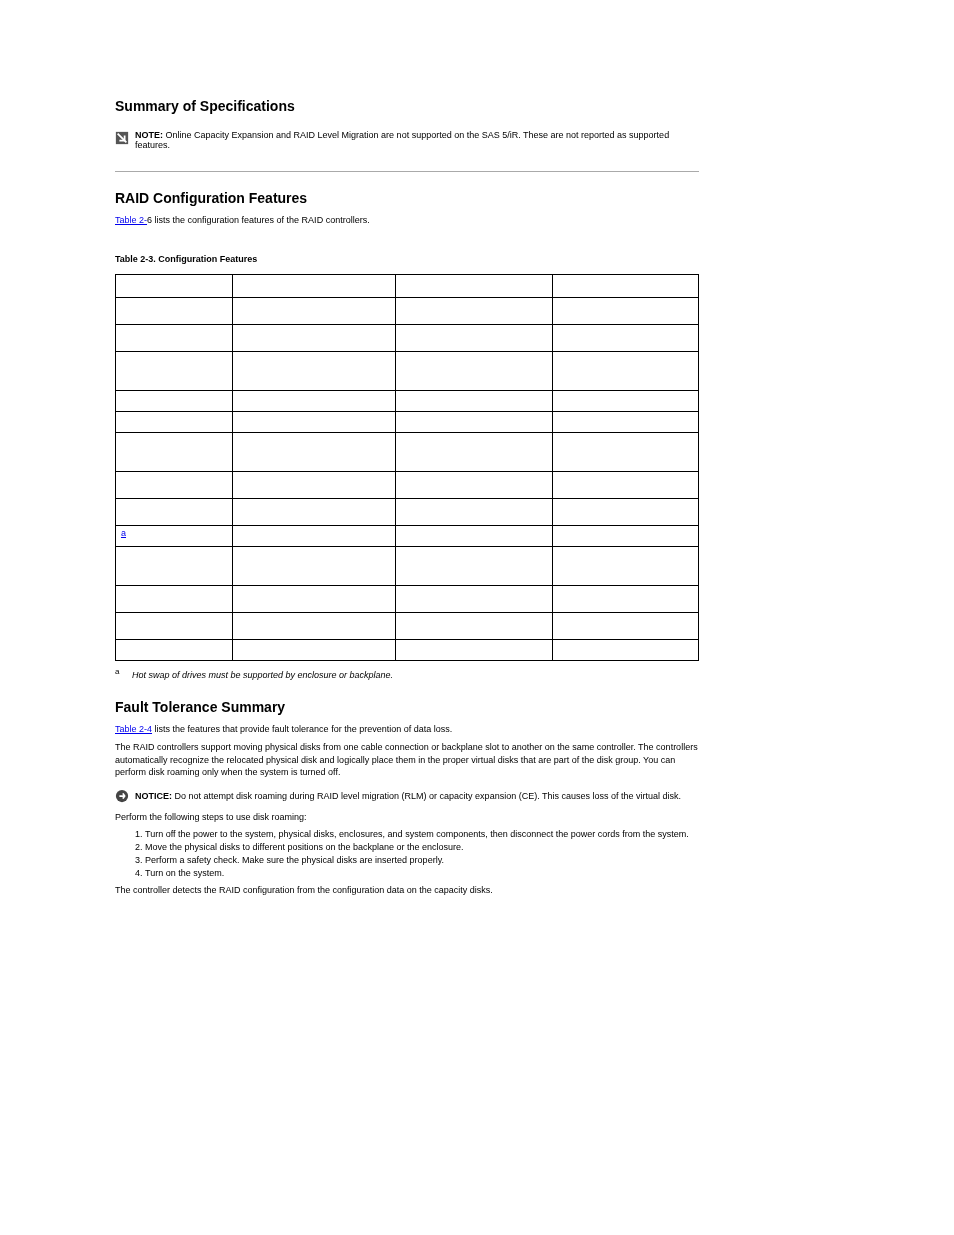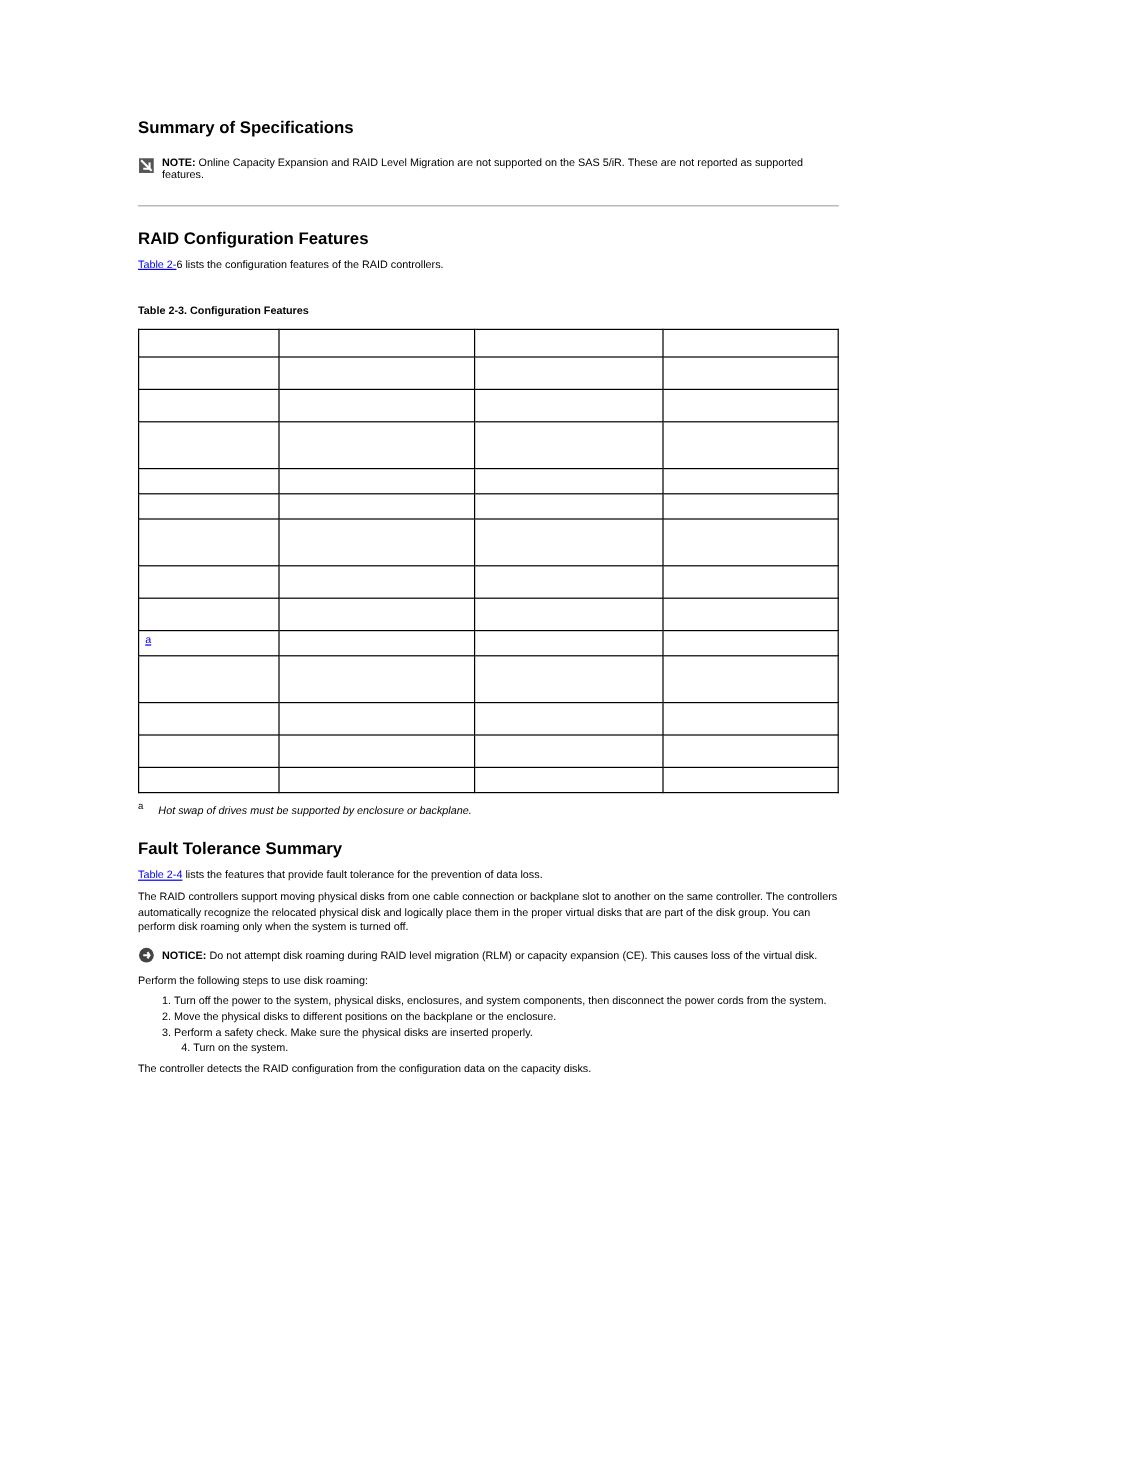--- a/index.html
+++ b/index.html
@@ -210,17 +210,17 @@
     <span class="note-txt">
       <b>NOTICE:</b><span> Do not attempt disk roaming during RAID level migration (RLM) or capacity expansion (CE). This causes loss of the virtual disk.</span>
     </span>
   </div>
 
   <p>Perform the following steps to use disk roaming:</p>
   <ol style="margin:4px 0 4px 30px; padding:0; font-size:9px;">
     <li style="margin:3px 0;">Turn off the power to the system, physical disks, enclosures, and system components, then disconnect the power cords from the system.</li>
     <li style="margin:3px 0;">Move the physical disks to different positions on the backplane or the enclosure.</li>
     <li style="margin:3px 0;">Perform a safety check. Make sure the physical disks are inserted properly.</li>
-    <li style="margin:3px 16px;">Turn on the system.</li>
+    <li style="margin:3px 0;">Turn on the system.</li>
   </ol>
   <p>The controller detects the RAID configuration from the configuration data on the capacity disks.</p>
 
 </div>
 
 </body></html>

